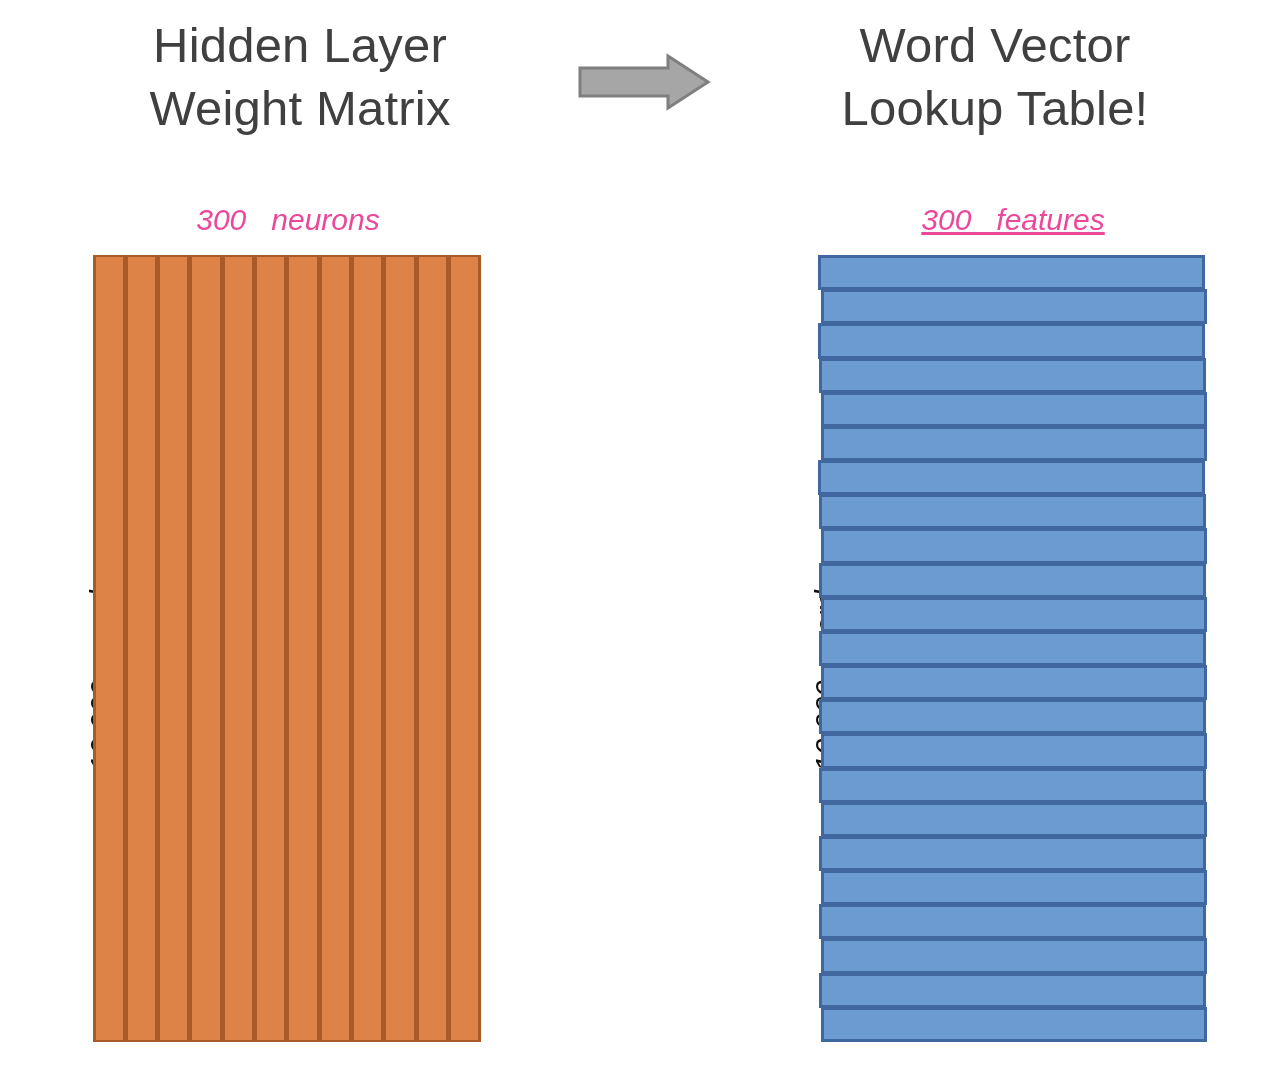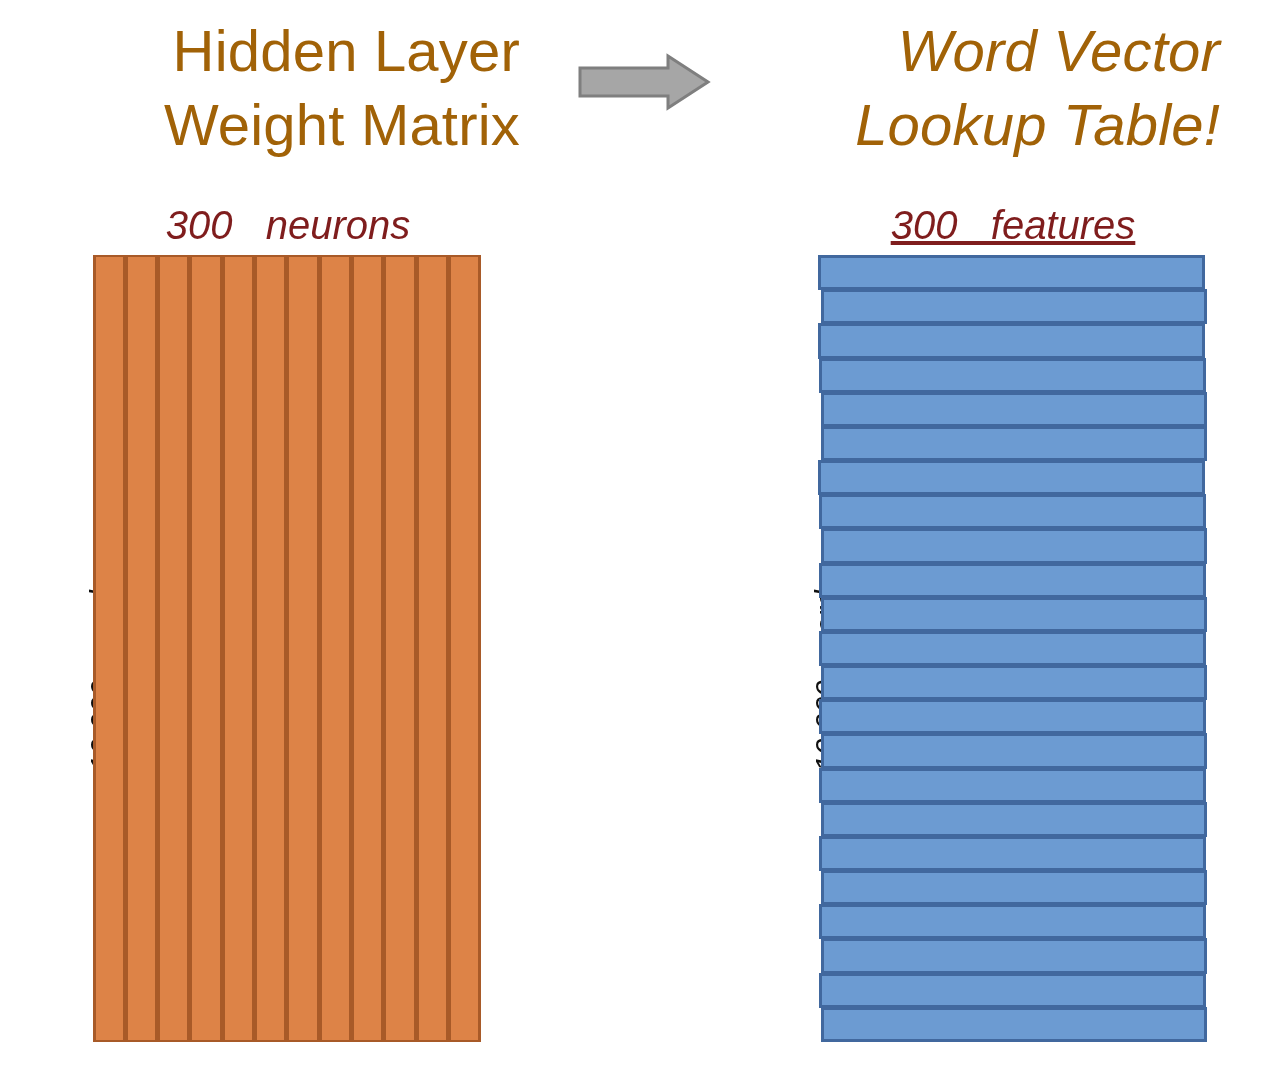--- a/index.html
+++ b/index.html
@@ -12,57 +12,56 @@
     height: 1067px;
     position: relative;
     overflow: hidden;
     font-family: "Liberation Sans", sans-serif;
     color: #000000;
   }
 
   
   .title {
     position: absolute;
-    text-align: right;
-    font-size: 58px;
+    text-align: center;
+    font-size: 49px;
     line-height: 1.28;
-    color: #a16207;
+    color: #404040;
     white-space: pre-line;
     letter-spacing: 0.2px;
   }
   #title-left {
     left: 80px;
     top: 14px;
     width: 440px;
     font-style: normal;
   }
   #title-right {
     left: 770px;
     top: 14px;
     width: 450px;
-    font-style: italic;
   }
 
   
   #arrow-wrap {
     position: absolute;
     left: 574px;
     top: 52px;
     width: 140px;
     height: 60px;
   }
   #arrow-wrap svg { display: block; }
 
   
   .col-label {
     position: absolute;
-    font-size: 40px;
+    font-size: 30px;
     font-style: italic;
     text-align: center;
-    color: #7f1d1d;
+    color: #ec4899;
     white-space: pre;
   }
   #label-neurons {
     left: 93px;
     top: 203px;
     width: 390px;
   }
   #label-features {
     left: 818px;
     top: 203px;

